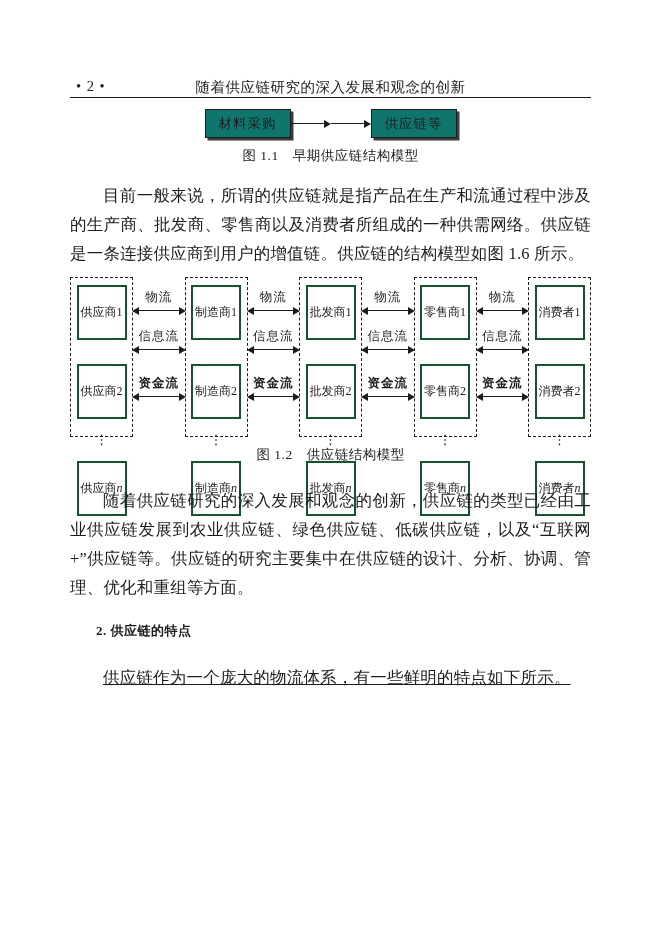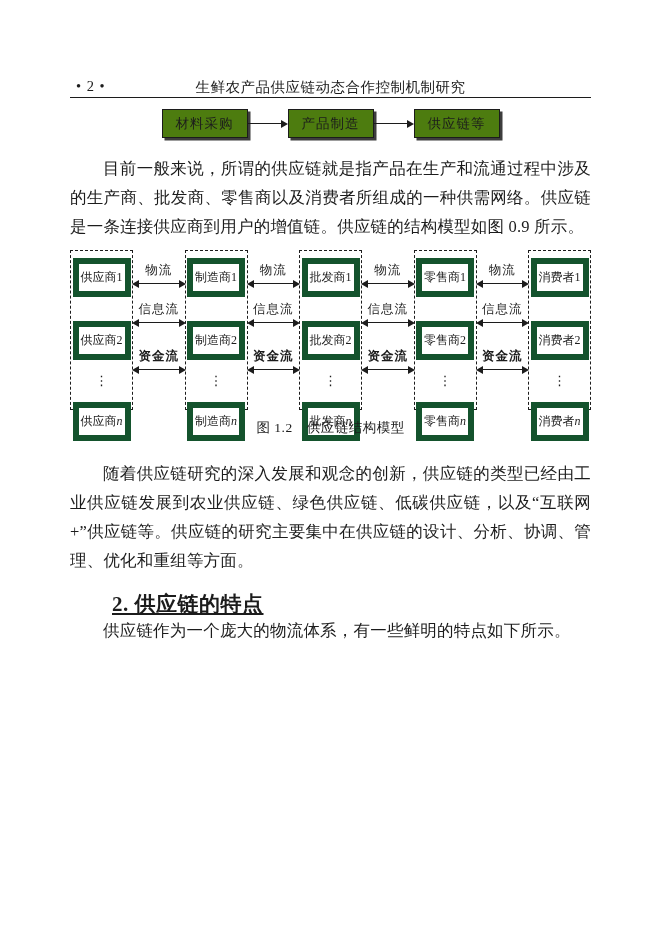--- a/index.html
+++ b/index.html
@@ -31,39 +31,38 @@
     line-height: 29px;
     text-align: justify;
     text-justify: inter-character;
     letter-spacing: 0.2px;
   }
   .indent { text-indent: 2em; }
   .para sup { font-size: 10.5px; line-height: 0; }
   .p1 { margin-top: 13px; }
   .p2 { margin-top: 16px; }
   .p3 { margin-top: 22px; }
-  .p4 { margin-top: 0; }
+  .p4 { margin-top: 20px; text-decoration: underline; }
   .section-heading {
     margin: 17px 0 0 0;
-    font-size: 21px;
+    font-size: 13px;
     line-height: 24px;
     font-weight: bold;
     text-indent: 2em;
     letter-spacing: 0.5px;
-    text-decoration: underline;
   }
   
   .fig1 {
     margin-top: 11px;
     display: flex; align-items: center; justify-content: center;
   }
   .f1-box {
     border: 1px solid #1c1c1c;
     box-shadow: 2.5px 2.5px 0 #3d3d3d;
-    background: #4d7c0f;
+    background: #0f766e;
     font-size: 13.5px;
     line-height: 17px;
     padding: 5px 13px;
     letter-spacing: 1px;
     white-space: nowrap;
   }
   .sarrow { width: 40px; height: 9px; position: relative; }
   .sarrow .line { position: absolute; left: 0; right: 4px; top: 4px; height: 1px; background: #1c1c1c; }
   .sarrow .head {
     position: absolute; right: 0; top: 50%; transform: translateY(-50%);
@@ -86,25 +85,25 @@
     height: 160px;
   }
   .f2-col {
     width: 63px;
     height: 160px;
     border: 1.6px dashed #1c1c1c;
     display: flex; flex-direction: column; align-items: center;
     flex: none;
   }
   .f2-node {
-    border: 6px solid #14532d;
+    border: 2px solid #14532d;
     background: #fff;
     font-size: 12px;
     line-height: 15px;
-    padding: 6px 2px;
+    padding: 18px 2px;
     white-space: nowrap;
     text-align: center;
   }
   .f2-node i { font-style: italic; font-family: "Liberation Serif", "DejaVu Serif", serif; }
   .f2-node.r1 { margin-top: 7px; }
   .f2-node.r2 { margin-top: 24px; }
   .f2-dots { margin-top: 11px; height: 20px; font-size: 13px; line-height: 20px; }
   .f2-node.rn { margin-top: 11px; }
   .f2-gap {
     flex: 1 1 auto;
@@ -128,39 +127,39 @@
   .darrow .ah.left  { left: -1px;  border-right: 7px solid #1c1c1c; }
   .darrow .ah.right { right: -1px; border-left: 7px solid #1c1c1c; }
 </style>
 </head>
 <body>
 
 <div class="page">
 
   <div class="running-head">
     <span class="page-num">• 2 •</span>
-    <div class="head-title">生鲜农产品供应链动态合作控制机制研究</div>
+    <div class="head-title">随着供应链研究的深入发展和观念的创新</div>
   </div>
 
 
   <div class="fig1">
     <div class="f1-box">材料采购</div>
     <div class="sarrow">
         <span class="line"></span>
         <span class="head"></span>
       </div>
-    <div class="f1-box">产品制造</div>
     <div class="sarrow">
         <span class="line"></span>
         <span class="head"></span>
       </div>
     <div class="f1-box">供应链等</div>
   </div>
-
-  <p class="para indent p2">目前一般来说，所谓的供应链就是指产品在生产和流通过程中涉及的生产商、批发商、零售商以及消费者所组成的一种供需网络。供应链是一条连接供应商到用户的增值链。供应链的结构模型如图 0.9 所示。</p>
+  <div class="fig-caption">图 1.1　早期供应链结构模型</div>
+
+  <p class="para indent p2">目前一般来说，所谓的供应链就是指产品在生产和流通过程中涉及的生产商、批发商、零售商以及消费者所组成的一种供需网络。供应链是一条连接供应商到用户的增值链。供应链的结构模型如图 1.6 所示。</p>
 
   <div class="fig2">
 
     <div class="f2-col">
       <div class="f2-node r1">供应商1</div>
       <div class="f2-node r2">供应商2</div>
       <div class="f2-dots">⋮</div>
       <div class="f2-node rn"><span>供应商</span><i>n</i></div>
     </div>
 

